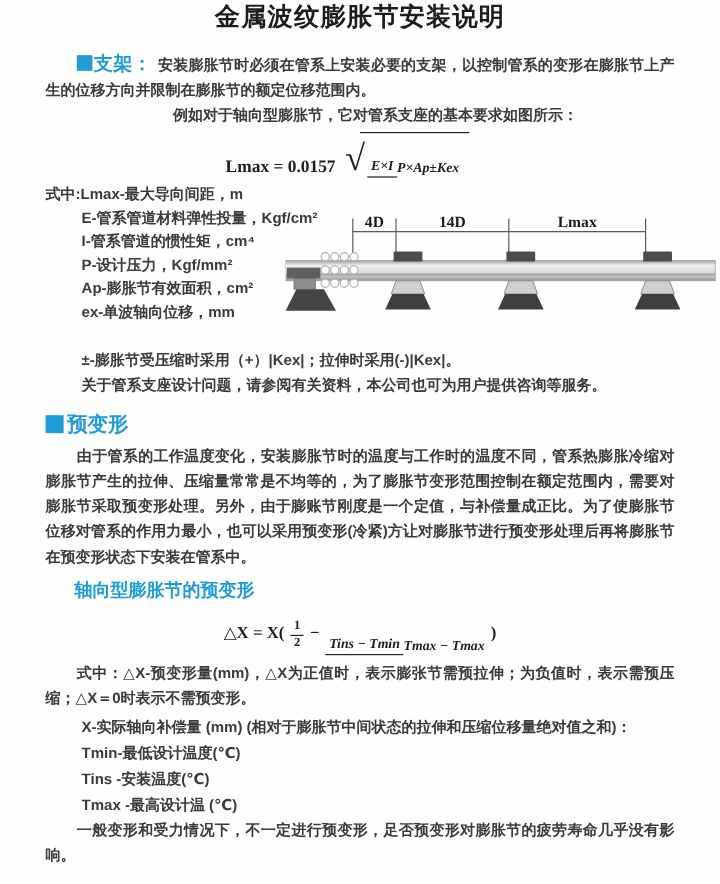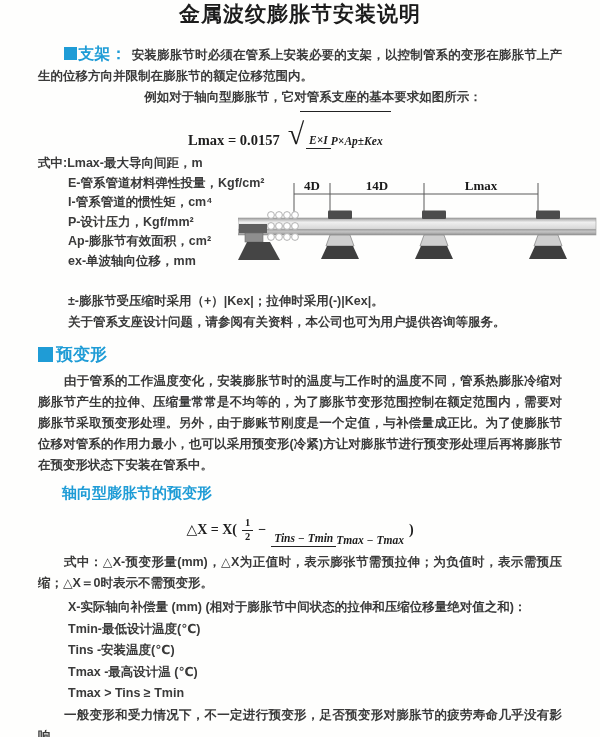--- a/index.html
+++ b/index.html
@@ -163,18 +163,17 @@
     <span>)</span>
   </div>
 
   <p class="p-body">式中：△X-预变形量(mm)，△X为正值时，表示膨张节需预拉伸；为负值时，表示需预压缩；△X＝0时表示不需预变形。</p>
 
   <div class="items">
     <p class="item">X-实际轴向补偿量 (mm) (相对于膨胀节中间状态的拉伸和压缩位移量绝对值之和)：</p>
     <p class="item">Tmin-最低设计温度(℃)</p>
     <p class="item">Tins -安装温度(℃)</p>
     <p class="item">Tmax -最高设计温 (℃)</p>
-    <p class="item">Tmax &gt; Tins ≥ Tmin</p>
   </div>
 
   <p class="p-body p-note-last">一般变形和受力情况下，不一定进行预变形，足否预变形对膨胀节的疲劳寿命几乎没有影响。</p>
 
 </div>
 
 </body></html>

